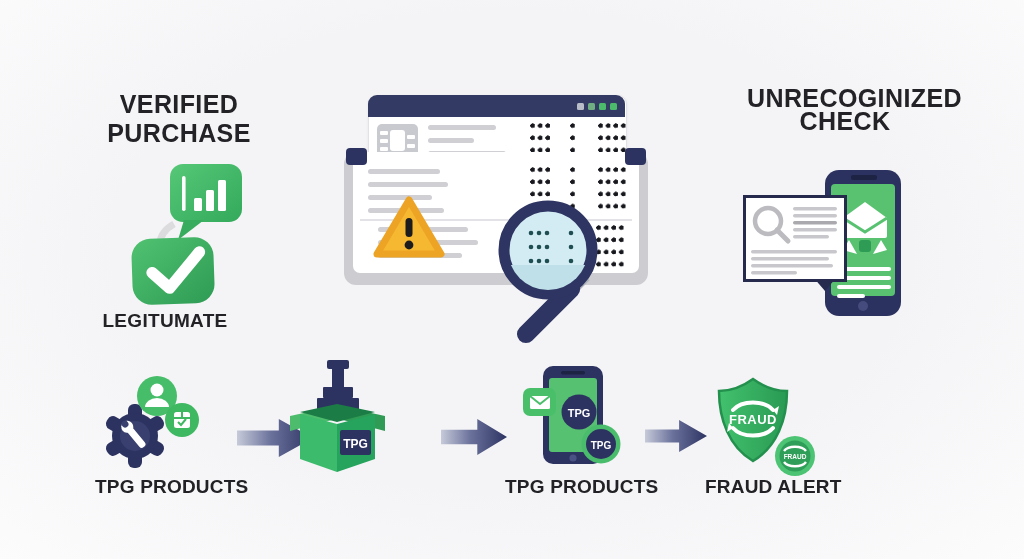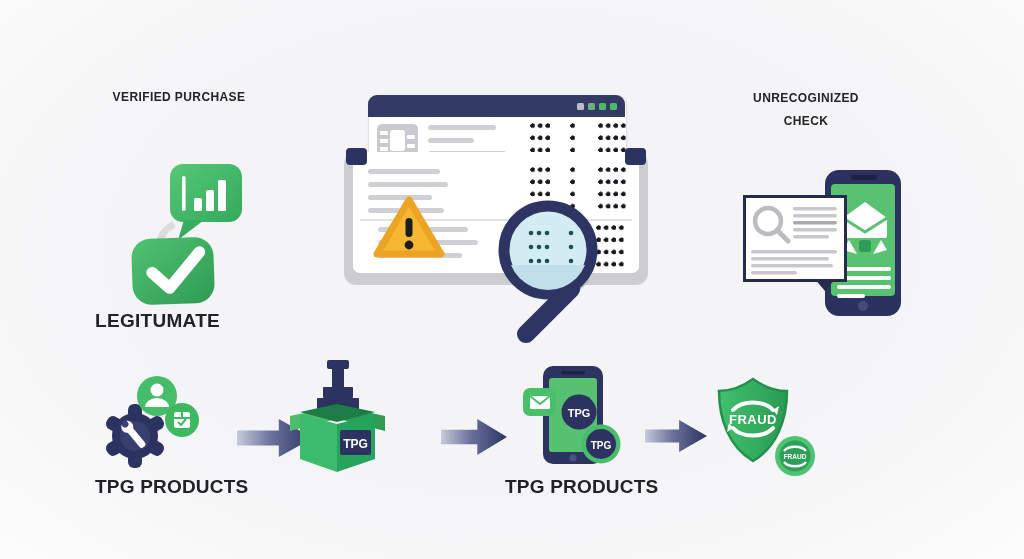--- a/index.html
+++ b/index.html
@@ -2,22 +2,22 @@
 <html><head>
 <meta charset="utf-8">
 <style>
   html,body{margin:0;padding:0;background:#e9e9ec;}
   #canvas{
     position:relative;width:1024px;height:559px;overflow:hidden;
     background:radial-gradient(ellipse at 50% 45%, #f4f4f6 55%, #fcfcfd 100%);
     font-family:"Liberation Sans", sans-serif;color:#222226;
   }
   .abs{position:absolute;}
-  .title{font-size:12px;font-weight:700;letter-spacing:.4px;text-align:center;color:#232327;}
-  .caption{font-size:19px;font-weight:700;letter-spacing:.3px;color:#232327;}
+  .title{font-size:25px;font-weight:700;letter-spacing:.4px;text-align:center;color:#232327;}
+  .caption{font-size:19px;font-weight:700;letter-spacing:.3px;text-align:center;color:#232327;}
 
   
   #stmt{left:330px;top:85px;width:345px;height:290px;}
   .window{left:38px;top:10px;width:257px;height:180px;background:#fff;border:1.5px solid #e2e2e6;
     border-radius:9px;box-shadow:0 1px 3px rgba(0,0,0,.06);}
   .titlebar{left:38px;top:10px;width:257px;height:22px;background:#333a63;border-radius:9px 9px 0 0;
     display:flex;align-items:center;justify-content:flex-end;gap:4px;padding-right:8px;box-sizing:border-box;}
   .wdot{width:7px;height:7px;border-radius:1.5px;}
   .stmt-outer{left:14px;top:67px;width:304px;height:133px;background:#ccccd1;border-radius:12px;}
   .stmt-inner{left:23px;top:67px;width:286px;height:121px;background:#fff;border-radius:0 0 7px 7px;}
@@ -51,21 +51,21 @@
     background:linear-gradient(90deg,#c6cad9 0%,#6a719b 45%,#2e3462 100%);}
   svg text{font-family:"Liberation Sans",sans-serif;}
 </style>
 </head>
 <body>
 
 <div id="canvas">
 
   <div class="abs title" style="left:79px;top:90px;width:200px;">VERIFIED PURCHASE</div>
 
-  <div class="abs title" style="left:708px;top:87px;width:196px;line-height:23px;">
+  <div class="abs title" style="left:747px;top:87px;width:196px;line-height:23px;">
     <div>UNRECOGINIZED</div>
     <div>CHECK</div>
   </div>
 
   <svg class="abs" style="left:130px;top:162px;" width="118" height="148" viewBox="0 0 118 148">
     <defs>
       <linearGradient id="gb" x1="0" y1="0" x2="1" y2="1">
         <stop offset="0" stop-color="#56c877"></stop>
           <stop offset="1" stop-color="#33a95b"></stop>
       </linearGradient>
@@ -325,15 +325,16 @@
       <polygon points="28,52 22,56 24,47" fill="#fff"></polygon>
       <text x="48" y="48" text-anchor="middle" font-size="13" font-weight="bold" fill="#fff" letter-spacing="0.5">FRAUD</text>
       <g>
         <circle cx="90" cy="80" r="20" fill="#4cc473"></circle>
         <circle cx="90" cy="80" r="15.5" fill="#2f9e58"></circle>
         <path d="M79 75 A12 7 0 0 1 101 75" stroke="#fff" stroke-width="2.4" fill="none"></path>
         <path d="M101 86 A12 7 0 0 1 79 86" stroke="#fff" stroke-width="2.4" fill="none"></path>
         <text x="90" y="83" text-anchor="middle" font-size="6.5" font-weight="bold" fill="#fff">FRAUD</text>
       </g>
     </svg>
+    <div class="step-label">FRAUD ALERT</div>
   </div>
 
 </div>
 
 </body></html>

